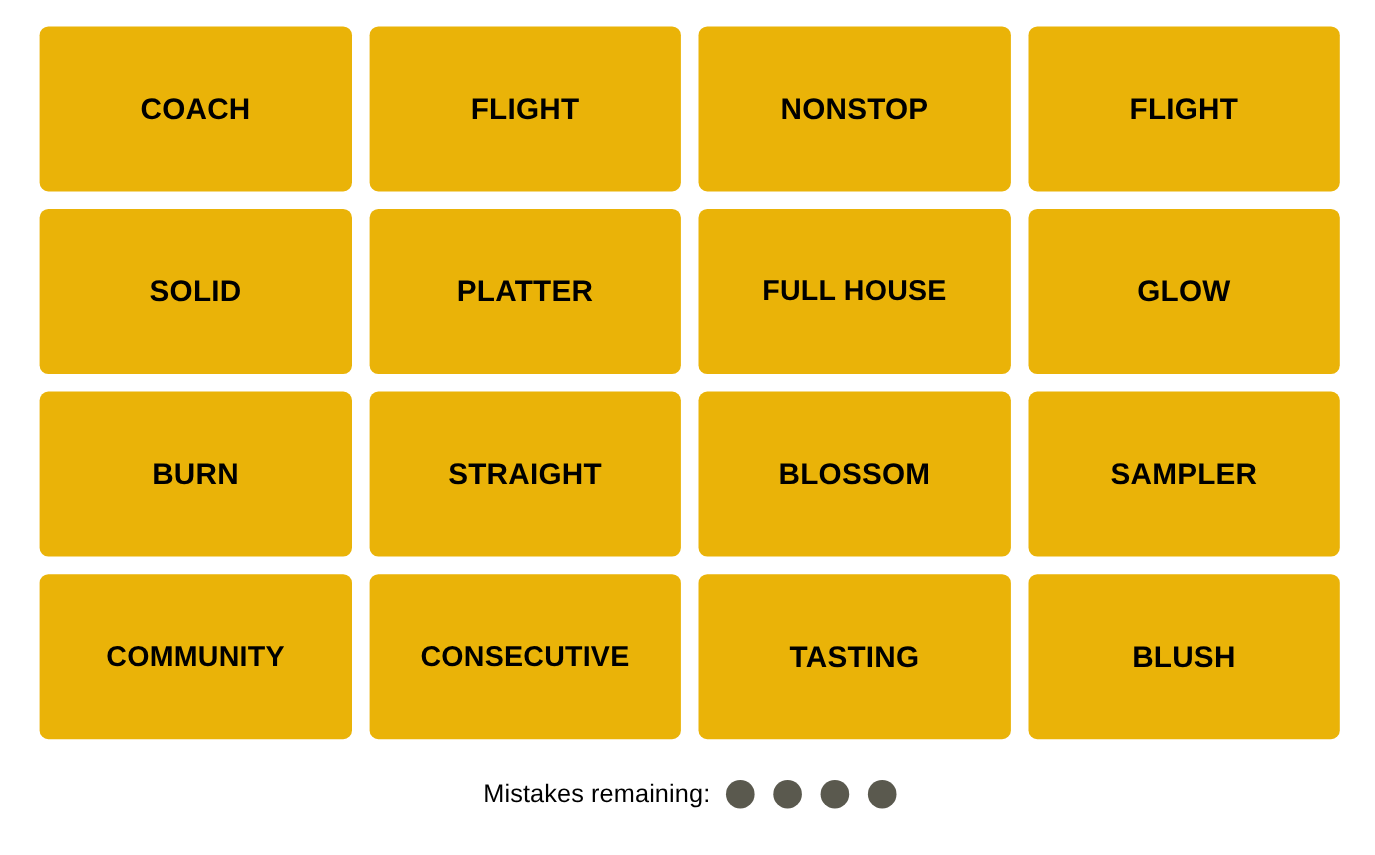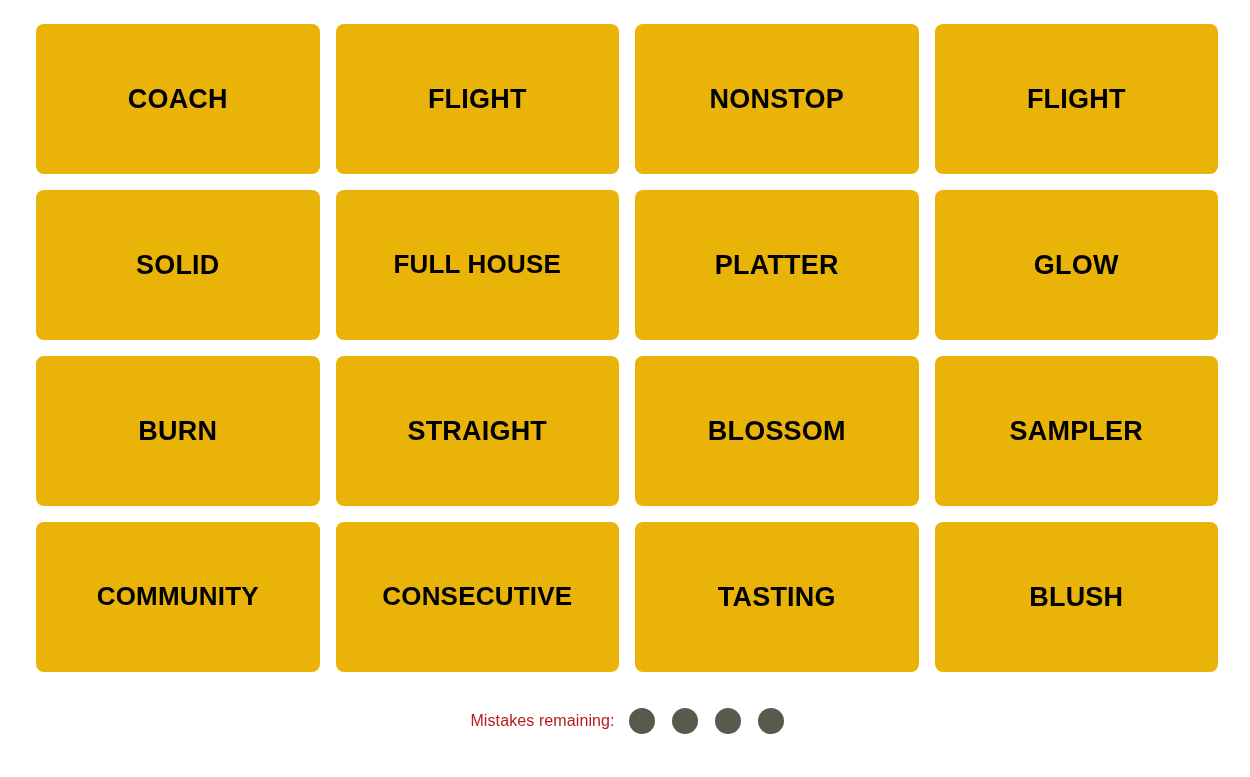--- a/index.html
+++ b/index.html
@@ -62,23 +62,23 @@
     width: 1182px;
     margin-top: 36px;
     display: flex;
     align-items: center;
     justify-content: center;
     gap: 14px;
   }
 
   #mistakes-label {
     font-family: "Liberation Sans", sans-serif;
-    font-size: 16px;
+    font-size: 23px;
     font-weight: 400;
-    color: #b91c1c;
+    color: #000000;
     letter-spacing: 0.1px;
   }
 
   #mistake-dots {
     display: flex;
     align-items: center;
     gap: 17px;
   }
 
   .mistake-dot {
@@ -109,26 +109,26 @@
     </button>
 
     <button class="tile">
       <span class="tile-label">FLIGHT</span>
     </button>
 
     <button class="tile">
       <span class="tile-label">SOLID</span>
     </button>
 
+    <button class="tile">
+      <span class="tile-label">PLATTER</span>
+    </button>
+
     <button class="tile long">
       <span class="tile-label">FULL HOUSE</span>
-    </button>
-
-    <button class="tile">
-      <span class="tile-label">PLATTER</span>
     </button>
 
     <button class="tile">
       <span class="tile-label">GLOW</span>
     </button>
 
     <button class="tile">
       <span class="tile-label">BURN</span>
     </button>
 

